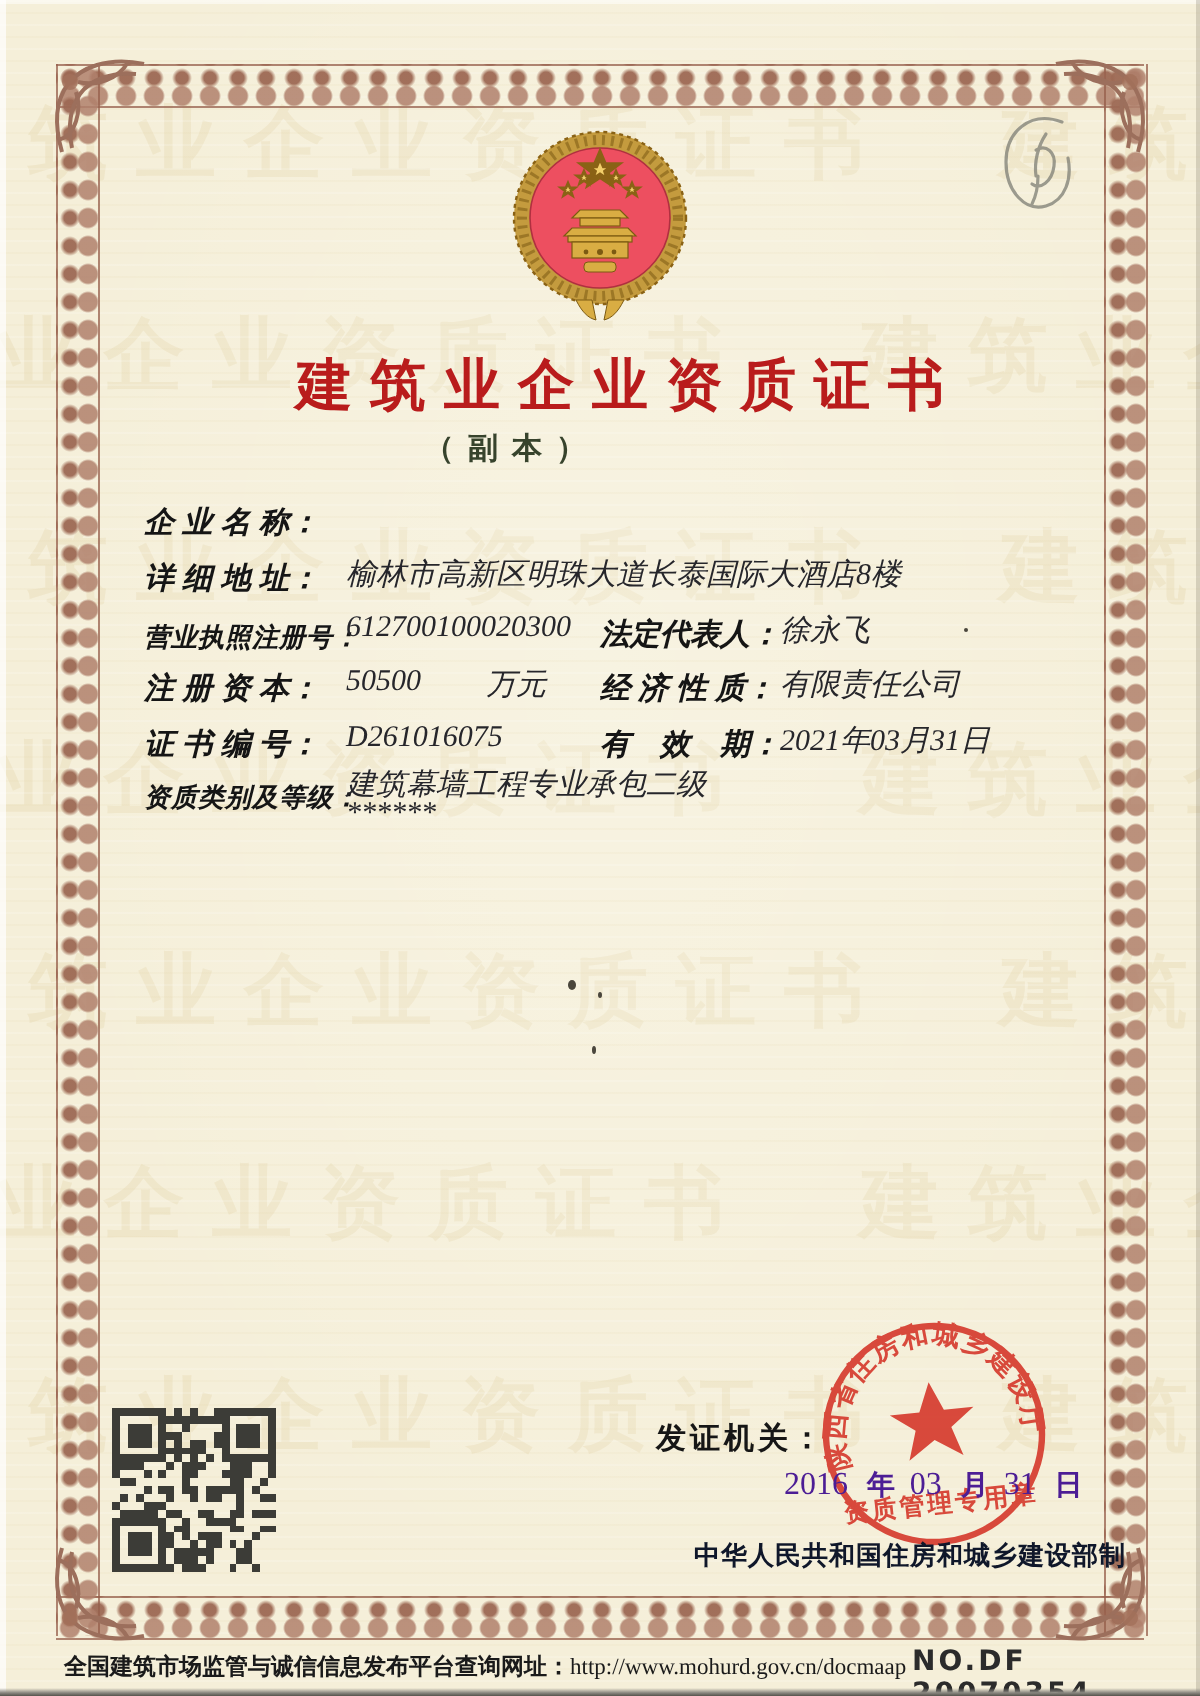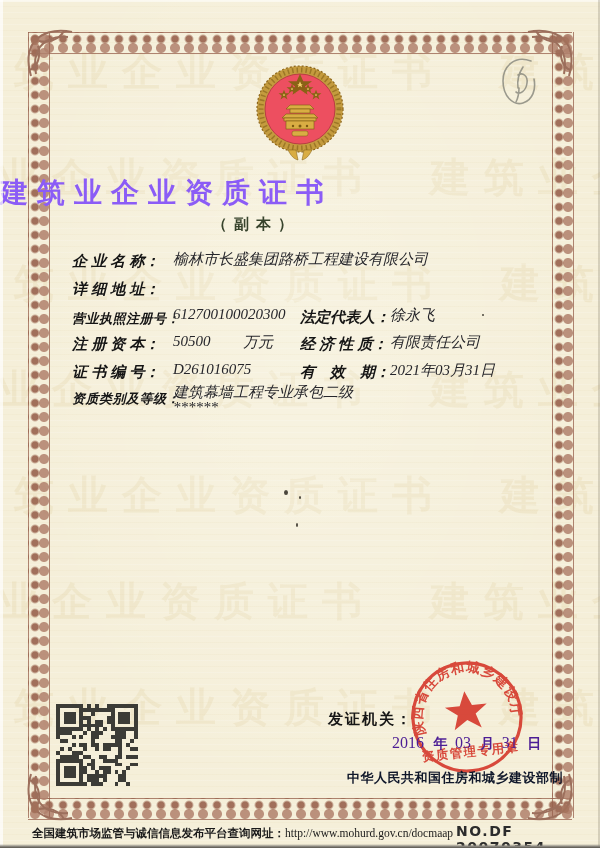--- a/index.html
+++ b/index.html
@@ -25,22 +25,22 @@
       radial-gradient(circle at 7px 15px, rgba(176,128,108,.85) 4.5px, rgba(0,0,0,0) 5.5px);
     background-size:14px 20px;}
   .band-v{top:32px;width:20px;height:786px;
     border-left:1px solid rgba(150,95,75,.75);border-right:1px solid rgba(150,95,75,.75);
     background-image:
       radial-gradient(circle at 6px 7px,  rgba(157,105,84,.95) 3px, rgba(163,112,90,.5) 4px, rgba(0,0,0,0) 5px),
       radial-gradient(circle at 15px 7px, rgba(176,128,108,.85) 4.5px, rgba(0,0,0,0) 5.5px);
     background-size:20px 14px;}
   .corner{width:52px;height:52px;z-index:3;}
   
-  .title{left:0;top:174px;width:481px;text-align:left;z-index:4;
-    font-size:28px;font-weight:bold;letter-spacing:9px;color:#8b5cf6;}
+  .title{left:0;top:174px;width:481px;text-align:right;z-index:4;
+    font-size:28px;font-weight:bold;letter-spacing:9px;color:#b91c1c;}
   .subtitle{left:0;top:215px;width:512px;text-align:center;z-index:4;
     font-size:15px;font-weight:bold;letter-spacing:7px;color:#37432c;}
   .row{left:0;width:600px;height:24px;z-index:4;font-style:italic;}
   .lab{position:absolute;left:72px;font-weight:bold;font-size:15px;color:#151515;white-space:nowrap;}
   .lab.small{font-size:13px;letter-spacing:.5px;top:2px;}
   .lab.c2{left:300px;}
   .val{position:absolute;left:173px;top:-2px;font-family:"Liberation Serif","DejaVu Serif",serif;
        font-size:15px;color:#26262b;white-space:nowrap;}
   .val.c2{left:390px;}
   .val.suffix{left:243px;}
@@ -155,24 +155,24 @@
     <path d="M33,86 c3,6 6,9 10,10 l-2,-10 Z"></path>
     <path d="M57,86 c-3,6 -6,9 -10,10 l2,-10 Z"></path>
   </g>
 </svg>
 
 <div class="abs title">建筑业企业资质证书</div>
 <div class="abs subtitle">（副本）</div>
 
 <div class="abs row" style="top:252px">
   <span class="lab">企 业 名 称：</span>
-  <span class="val">榆林市长盛集团路桥工程建设有限公司</span>
 </div>
 <div class="abs row" style="top:280px">
   <span class="lab">详 细 地 址：</span>
+  <span class="val">榆林市高新区明珠大道长泰国际大酒店8楼</span>
 </div>
 <div class="abs row" style="top:308px">
   <span class="lab small">营业执照注册号：</span>
   <span class="val">612700100020300</span>
   <span class="lab c2">法定代表人：</span>
   <span class="val c2">徐永飞</span>
 </div>
 <div class="abs row" style="top:335px">
   <span class="lab">注 册 资 本：</span>
   <span class="val">50500</span>

